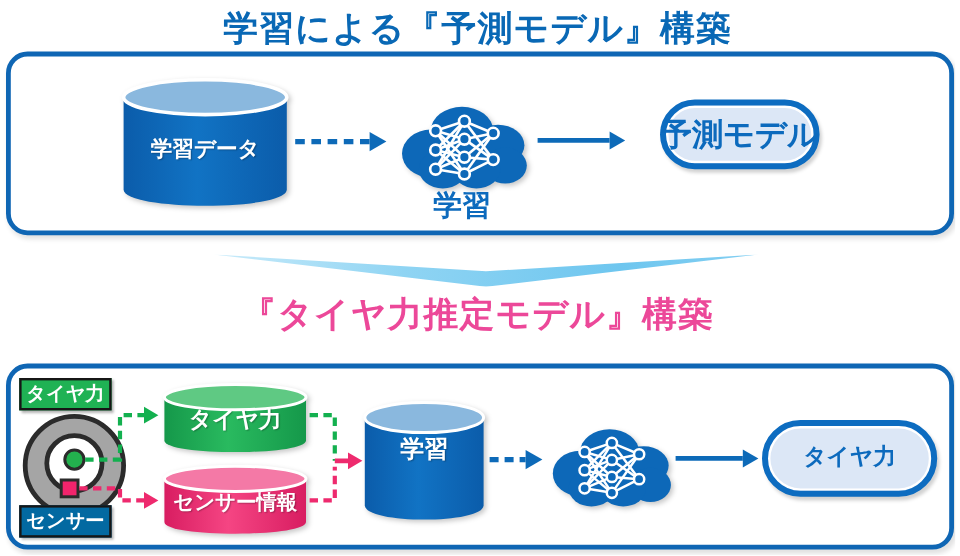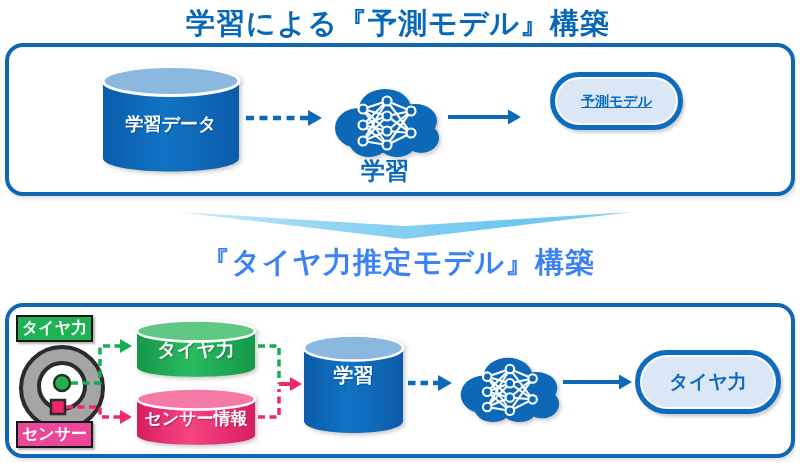--- a/index.html
+++ b/index.html
@@ -6,50 +6,50 @@
   #stage{
     position:relative;width:796px;height:463px;overflow:hidden;background:#fff;
     font-family:"Liberation Sans","DejaVu Sans",sans-serif;
   }
   .abs{position:absolute;}
   .title{
     left:0;right:0;text-align:center;font-weight:900;font-size:29px;letter-spacing:1px;
     white-space:nowrap;
   }
   .title1{top:4px;color:#0968b5;}
-  .title2{top:243px;color:#3b82f6;}
+  .title2{top:243px;color:#ec4899;}
   .panel{
     left:5px;width:790px;box-sizing:border-box;background:#fff;
     border:4px solid #0f66b4;border-radius:18px;
     box-shadow:2px 3px 4px rgba(0,0,0,.12);
   }
   .panel1{top:43px;height:153px;}
   .panel2{top:303px;height:155px;}
   .cyl{filter:drop-shadow(2px 2px 2px rgba(0,0,0,.22));}
   .cyl svg{display:block;}
   .cyl-label{
     position:absolute;left:0;right:0;text-align:center;color:#fff;font-weight:900;
     text-shadow:1px 1px 1px rgba(0,0,0,.25);white-space:nowrap;
   }
   .cloud{filter:drop-shadow(2px 2px 2px rgba(0,0,0,.22));}
   .pill{
     box-sizing:border-box;background:#dce7f6;border:5px solid #0d6cc0;border-radius:40px;
     box-shadow:2px 3px 3px rgba(0,0,0,.18), inset 0 0 0 2px #fff;
     display:flex;flex-direction:column;align-items:center;justify-content:center;
     color:#0c6abd;font-weight:900;text-align:center;line-height:1.18;white-space:nowrap;
   }
-  .pill1{left:550px;top:72px;width:133px;height:58px;font-size:14px;text-decoration:underline;}
+  .pill1{left:550px;top:83px;width:133px;height:58px;font-size:26px;}
   .pill2{left:635px;top:350px;width:146px;height:64px;font-size:19px;}
   .badge{
     box-sizing:border-box;width:77px;height:27px;border:2.5px solid #161616;
     color:#fff;font-weight:900;font-size:16px;display:flex;align-items:center;justify-content:center;
     box-shadow:2px 2px 2px rgba(0,0,0,.3);white-space:nowrap;z-index:5;
   }
   .badge-green{left:16px;top:315px;background:#1fb254;}
-  .badge-pink{left:16px;top:421px;background:#ec4899;}
+  .badge-pink{left:16px;top:421px;background:#0369a1;}
   .nnlabel{left:352px;top:155px;width:66px;text-align:center;color:#0c6abd;font-weight:900;font-size:24px;}
   .chev{
     left:178px;top:212px;width:454px;height:27px;
     background:linear-gradient(90deg,#c9ebfa 0%,#8fd4f3 35%,#6ec6ef 75%,#84cff2 100%);
     clip-path:polygon(0% 0%,50% 52%,100% 0%,50% 100%);
   }
 </style>
 </head>
 <body>
 

